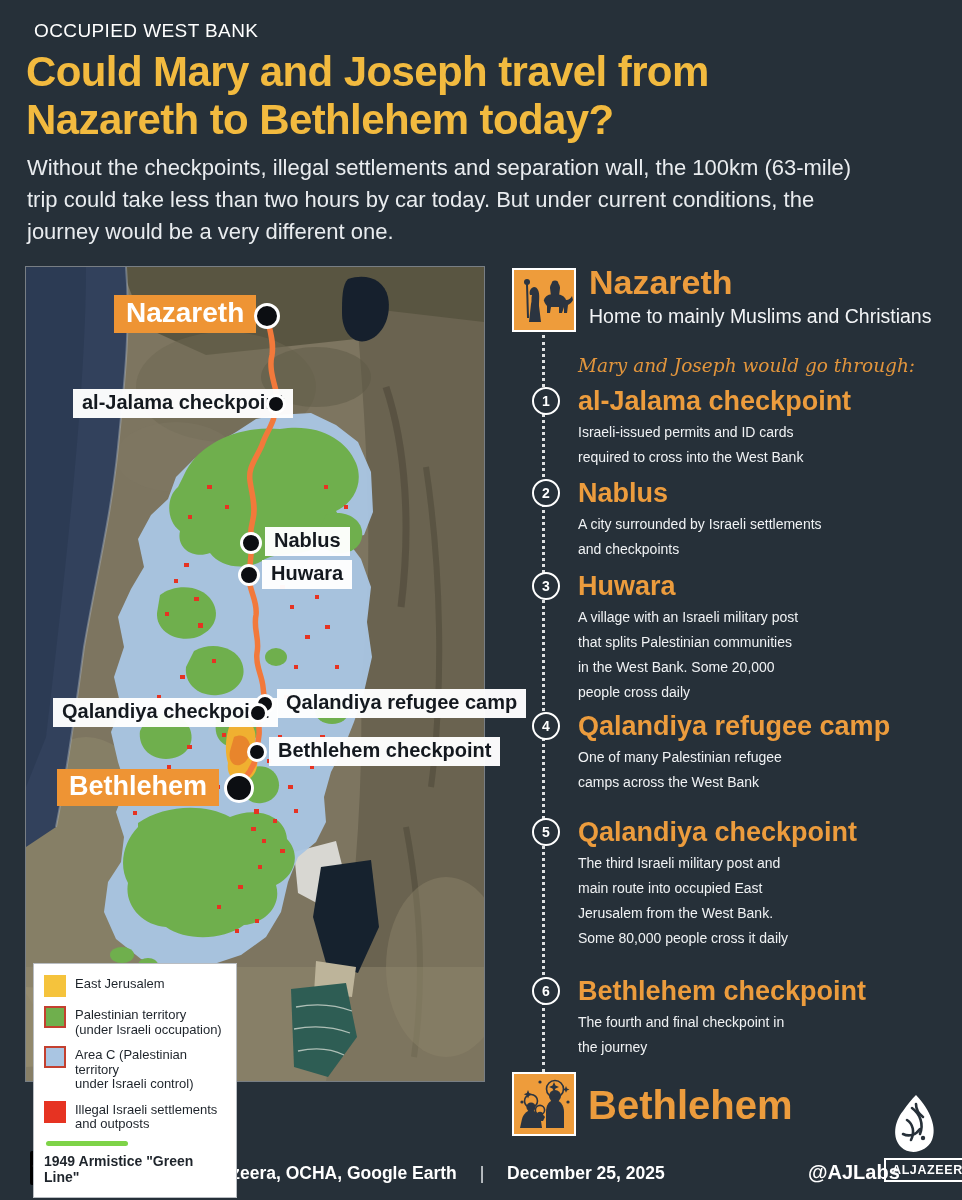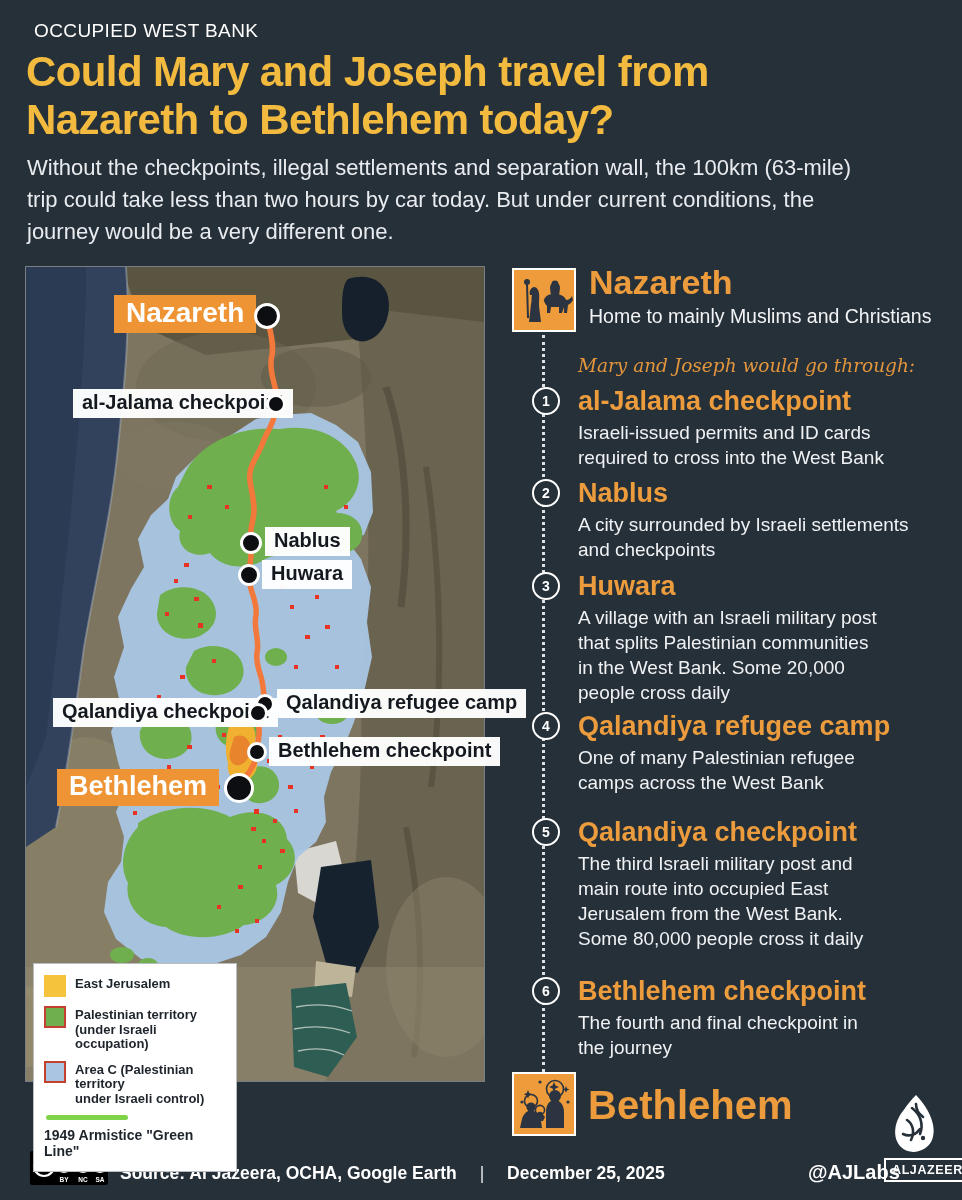--- a/index.html
+++ b/index.html
@@ -25,40 +25,40 @@
   .lbl-city{background:#EE9434;color:#ffffff;font-weight:700;font-size:27px;
             padding:2px 12px 4px;}
   .lbl-chk{background:rgba(255,255,255,.97);color:#14191f;font-weight:700;font-size:20px;
            padding:2px 9px 4px;}
 
   
   .legend{position:absolute;left:7px;top:696px;width:204px;background:#ffffff;z-index:6;
           border:1px solid #b9bdc2;padding:11px 10px 12px 10px;color:#1e242b;box-sizing:border-box;}
   .leg-row{display:flex;align-items:flex-start;margin-bottom:9px;}
   .leg-sw{width:22px;height:22px;flex:0 0 22px;margin-right:9px;box-sizing:border-box;}
-  .leg-txt{font-size:13px;font-weight:700;line-height:14.5px;padding-top:2px;}
+  .leg-txt{font-size:13px;font-weight:400;line-height:14.5px;padding-top:2px;}
   .leg-line{width:82px;height:5px;border-radius:3px;margin:4px 0 7px 2px;}
   .leg-line-label{font-size:14px;font-weight:800;}
 
   
   .sidebar{position:absolute;left:512px;top:265px;width:450px;height:935px;}
   .dotline{position:absolute;left:30px;top:70px;height:737px;width:0;
            border-left:3px dotted rgba(255,255,255,.85);z-index:0;}
   .o-icon{position:absolute;left:0;width:64px;height:64px;background:#EE9C3B;
           border:2px solid #ffffff;box-sizing:border-box;z-index:2;}
   .o-title{position:absolute;left:77px;top:-2px;font-size:34px;font-weight:800;color:#EC9C3D;}
   .o-sub{position:absolute;left:77px;top:40px;font-size:19.5px;color:#f2f4f6;}
   .italic-note{position:absolute;left:66px;top:90px;font-size:18.5px;font-style:italic;
                font-family:"DejaVu Serif",serif;color:#E2953C;}
   .stop{position:absolute;left:0;padding-left:66px;z-index:1;}
   .stop .num{position:absolute;left:20px;top:1px;width:24px;height:24px;border-radius:50%;
              border:2px solid #ffffff;background:#263039;color:#ffffff;font-size:14px;
              font-weight:700;display:flex;align-items:center;justify-content:center;box-sizing:content-box;}
   .stop h3{margin:0;font-size:27px;line-height:30px;font-weight:800;color:#EC9C3D;}
-  .stop p{margin:4px 0 0;font-size:19px;line-height:25px;color:#f0f2f4;}
+  .stop p{margin:4px 0 0;font-size:14px;line-height:25px;color:#f0f2f4;}
   .dest-title{position:absolute;left:76px;top:818px;font-size:40px;font-weight:800;color:#EC9C3D;}
 
   
   .src-line{position:absolute;left:120px;top:1163px;font-size:17.5px;font-weight:700;color:#ffffff;}
   .src-line .sep{margin:0 18px;font-weight:400;color:#e3e6e9;}
   .handle{position:absolute;left:808px;top:1161px;font-size:20px;font-weight:600;color:#ffffff;}
   .brandbox{position:absolute;left:884px;top:1158px;border:2px solid #ffffff;color:#ffffff;
             font-size:12.5px;font-weight:800;letter-spacing:.6px;padding:3px 6px;}
   .cc{position:absolute;left:30px;top:1151px;}
   .ajlogo{position:absolute;left:886px;top:1094px;}
@@ -217,20 +217,25 @@
       <div class="leg-row">
         <span class="leg-sw" style="background:#6FAF4D;border:2px solid #C3402F"></span>
         <span class="leg-txt ws">Palestinian territory
 (under Israeli occupation)</span>
       </div>
       <div class="leg-row">
         <span class="leg-sw" style="background:#A9C5E2;border:2px solid #C3402F"></span>
         <span class="leg-txt ws">Area C (Palestinian territory
 under Israeli control)</span>
       </div>
+      <div class="leg-row">
+        <span class="leg-sw" style="background:#E63322"></span>
+        <span class="leg-txt ws">Illegal Israeli settlements
+and outposts</span>
+      </div>
       <div class="leg-line" style="background:#7ED348"></div>
       <div class="leg-line-label">1949 Armistice "Green Line"</div>
     </div>
   </div>
 
   <div class="sidebar">
     <div class="dotline"></div>
 
     <div class="o-icon" style="top:3px">
       <svg width="60" height="60" viewBox="0 0 60 60">

